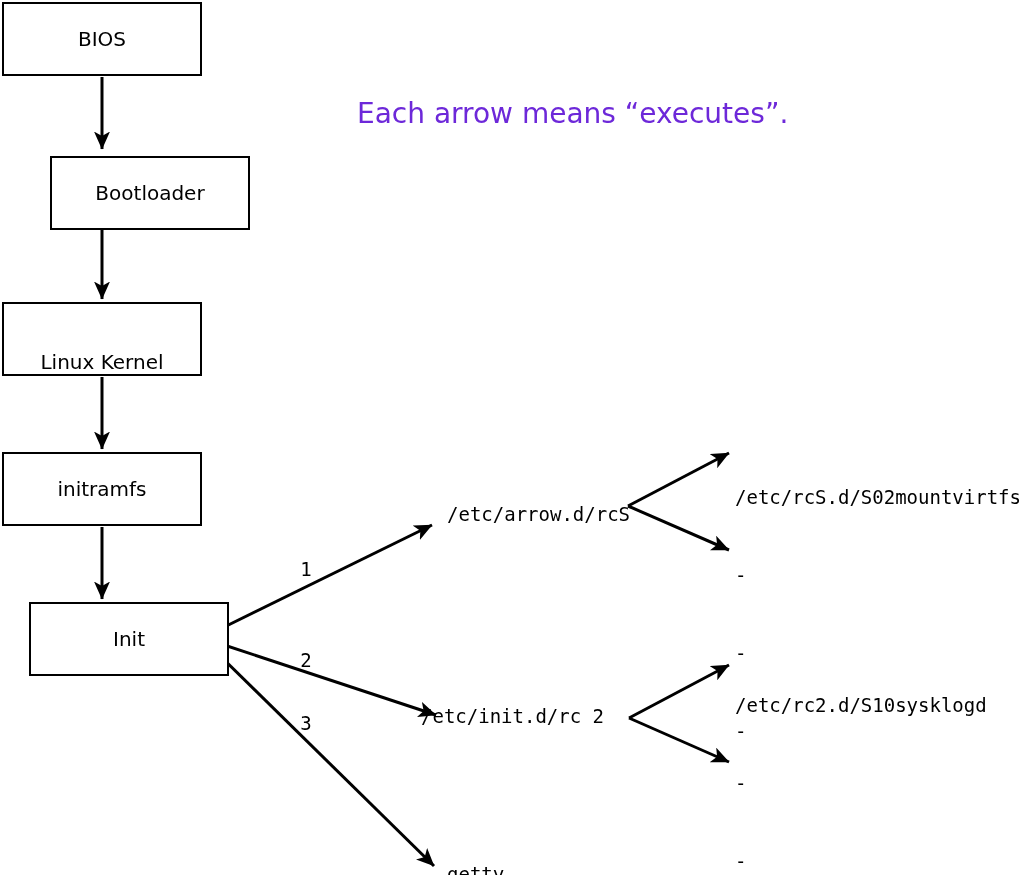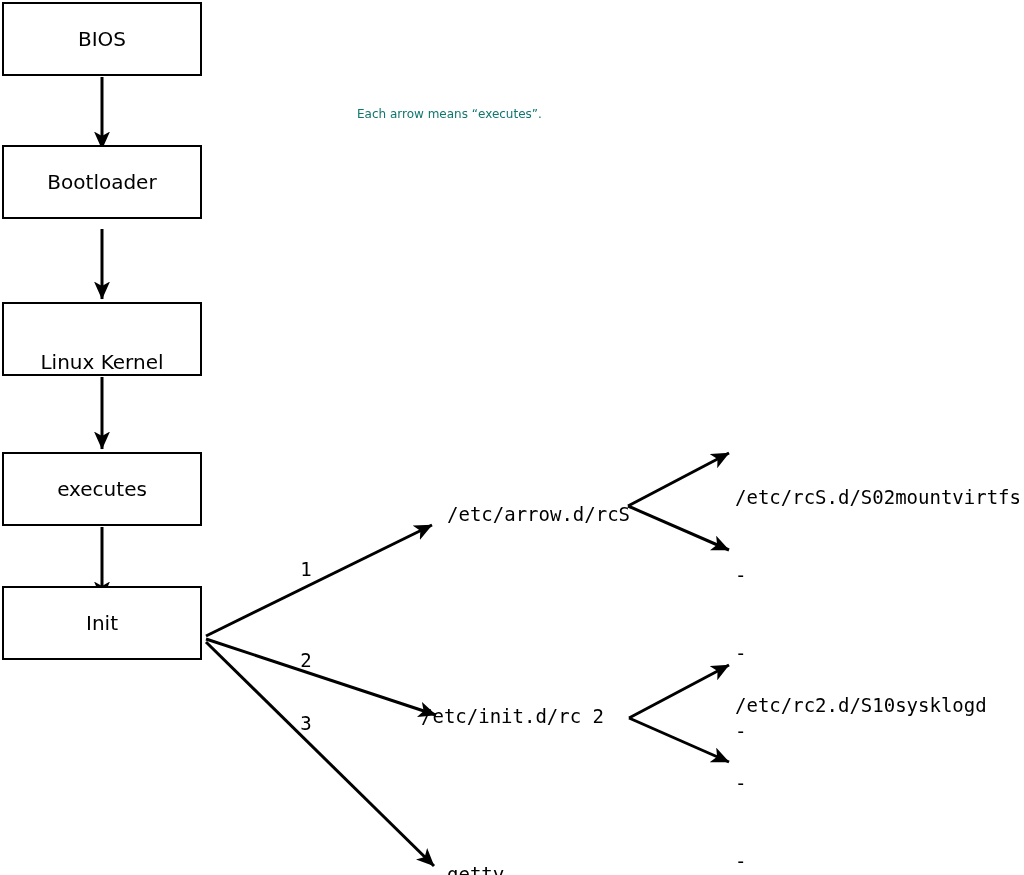--- a/index.html
+++ b/index.html
@@ -31,23 +31,23 @@
     display: flex;
     align-items: center;
     justify-content: center;
     font-size: 20px;
     color: #000000;
   }
   .note {
     position: absolute;
     left: 357px;
     top: 101px;
-    font-size: 12px;
+    font-size: 28px;
     line-height: 26px;
-    color: #0f766e;
+    color: #6d28d9;
     white-space: nowrap;
   }
   .mono {
     position: absolute;
     font-family: "DejaVu Sans Mono", monospace;
     font-size: 19px;
     line-height: 26px;
     color: #000000;
     white-space: pre;
   }
@@ -96,30 +96,30 @@
 
     <g stroke="#000000" stroke-width="3">
       <line x1="629" y1="718" x2="729" y2="665" marker-end="url(#ah)"></line>
       <line x1="629" y1="718" x2="729" y2="762" marker-end="url(#ah)"></line>
     </g>
   </svg>
 
   <div class="box" style="top:2px;">
     <span>BIOS</span>
   </div>
-  <div class="box" style="top:145px;">
+  <div class="box" style="top:156px;margin-left:48px;">
     <span>Bootloader</span>
   </div>
   <div class="box" style="top:302px;align-items:flex-end;">
     <span>Linux Kernel</span>
   </div>
   <div class="box" style="top:452px;">
-    <span>executes</span>
+    <span>initramfs</span>
   </div>
-  <div class="box" style="top:586px;">
+  <div class="box" style="top:602px;margin-left:27px;">
     <span>Init</span>
   </div>
 
   <div class="note">Each arrow means “executes”.</div>
 
   <div class="num" style="left:294px;top:556px;">1</div>
   <div class="num" style="left:294px;top:647px;">2</div>
   <div class="num" style="left:294px;top:710px;">3</div>
 
   <div class="mono" style="left:447px;top:501px;">/etc/arrow.d/rcS</div>

